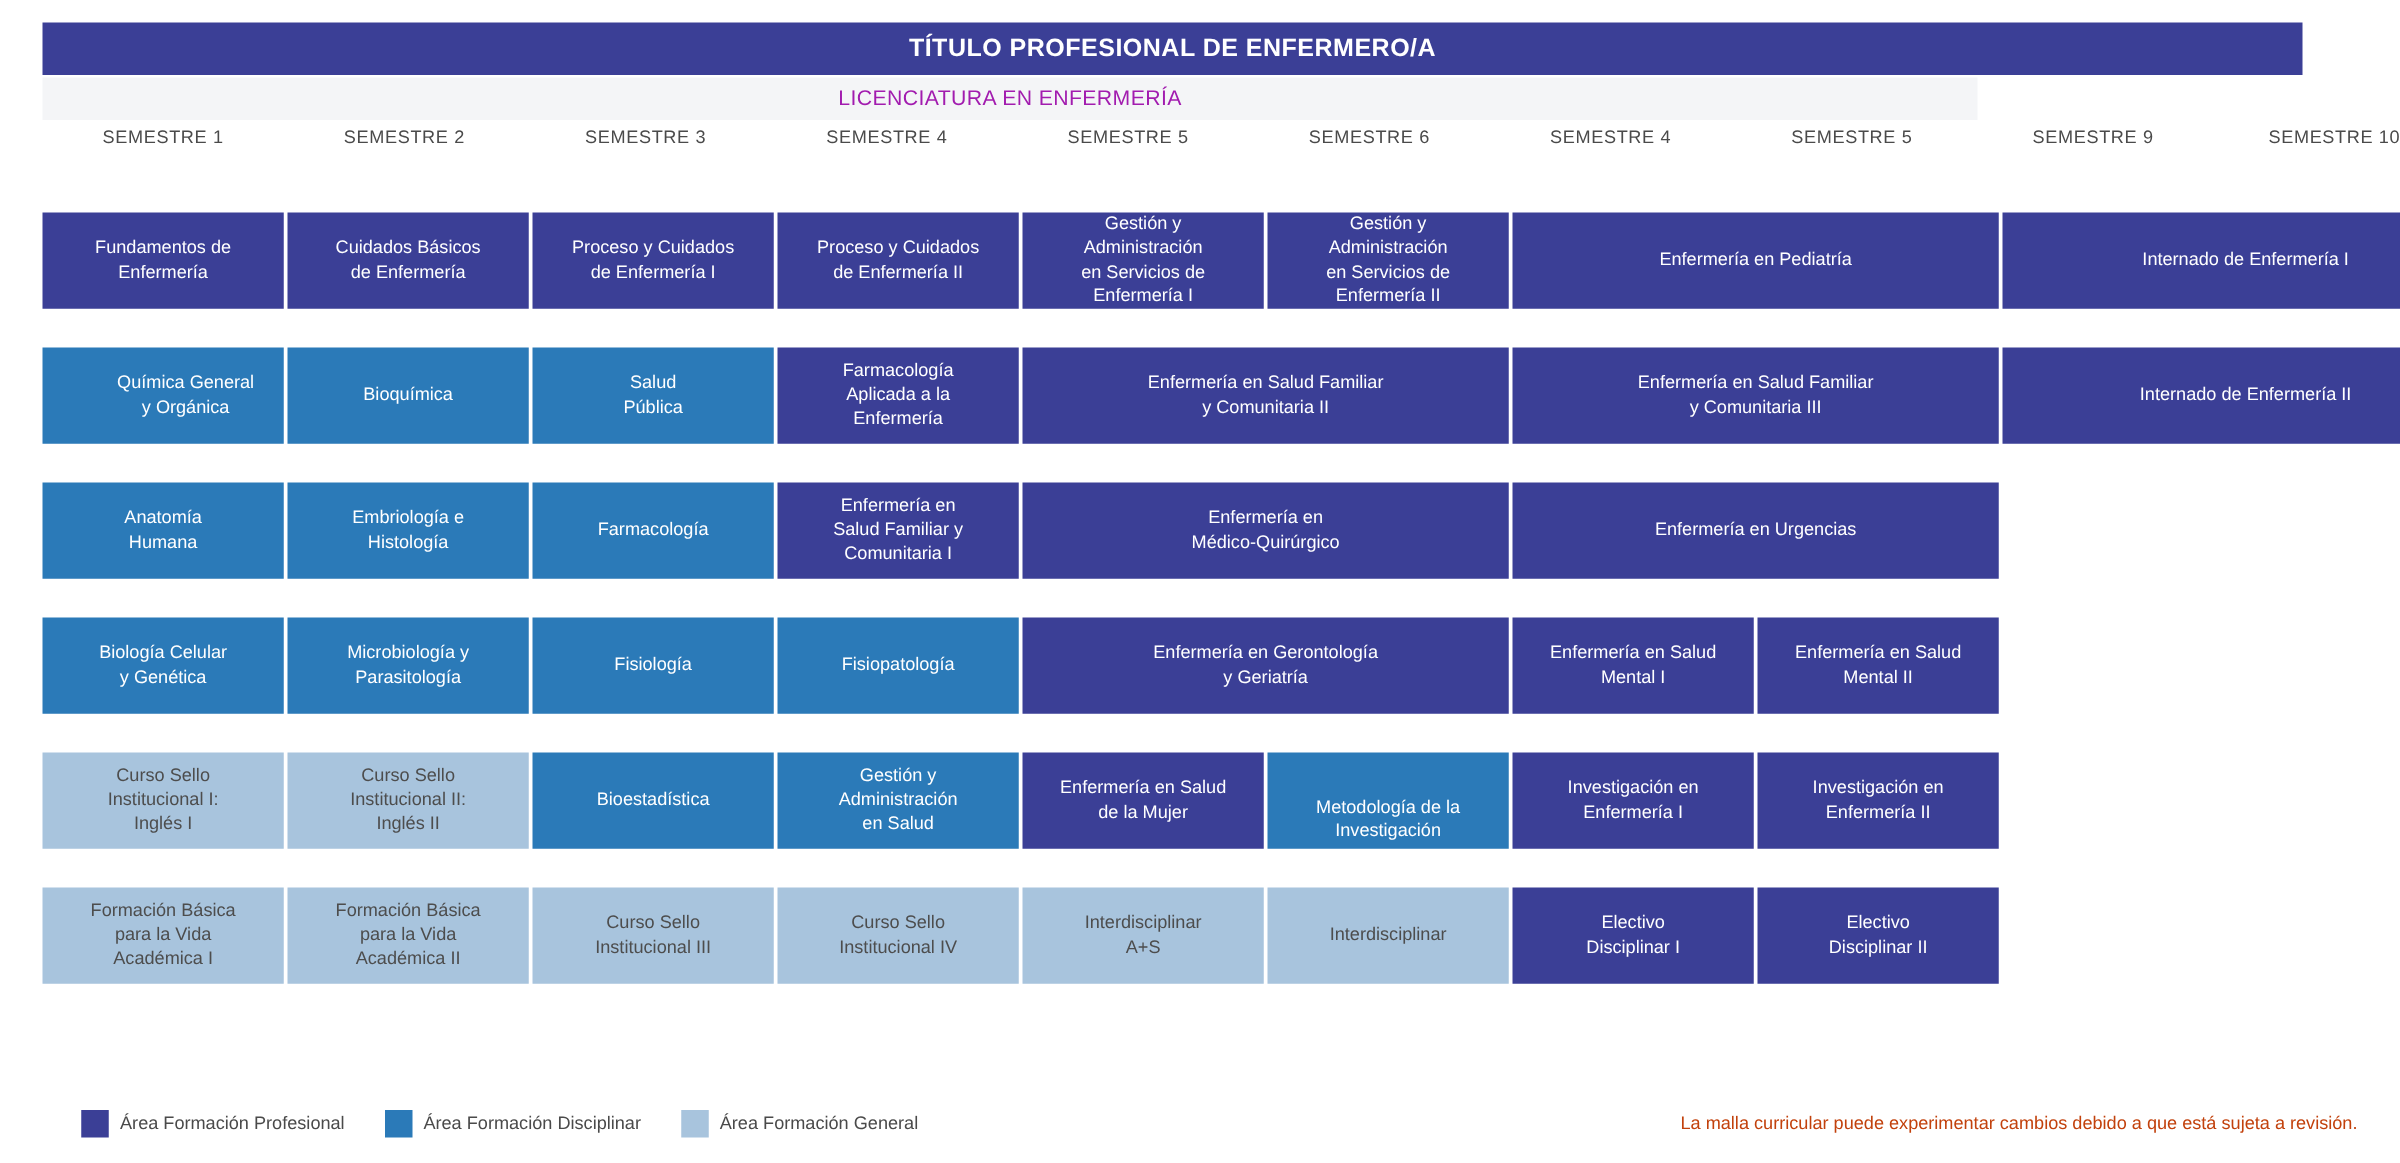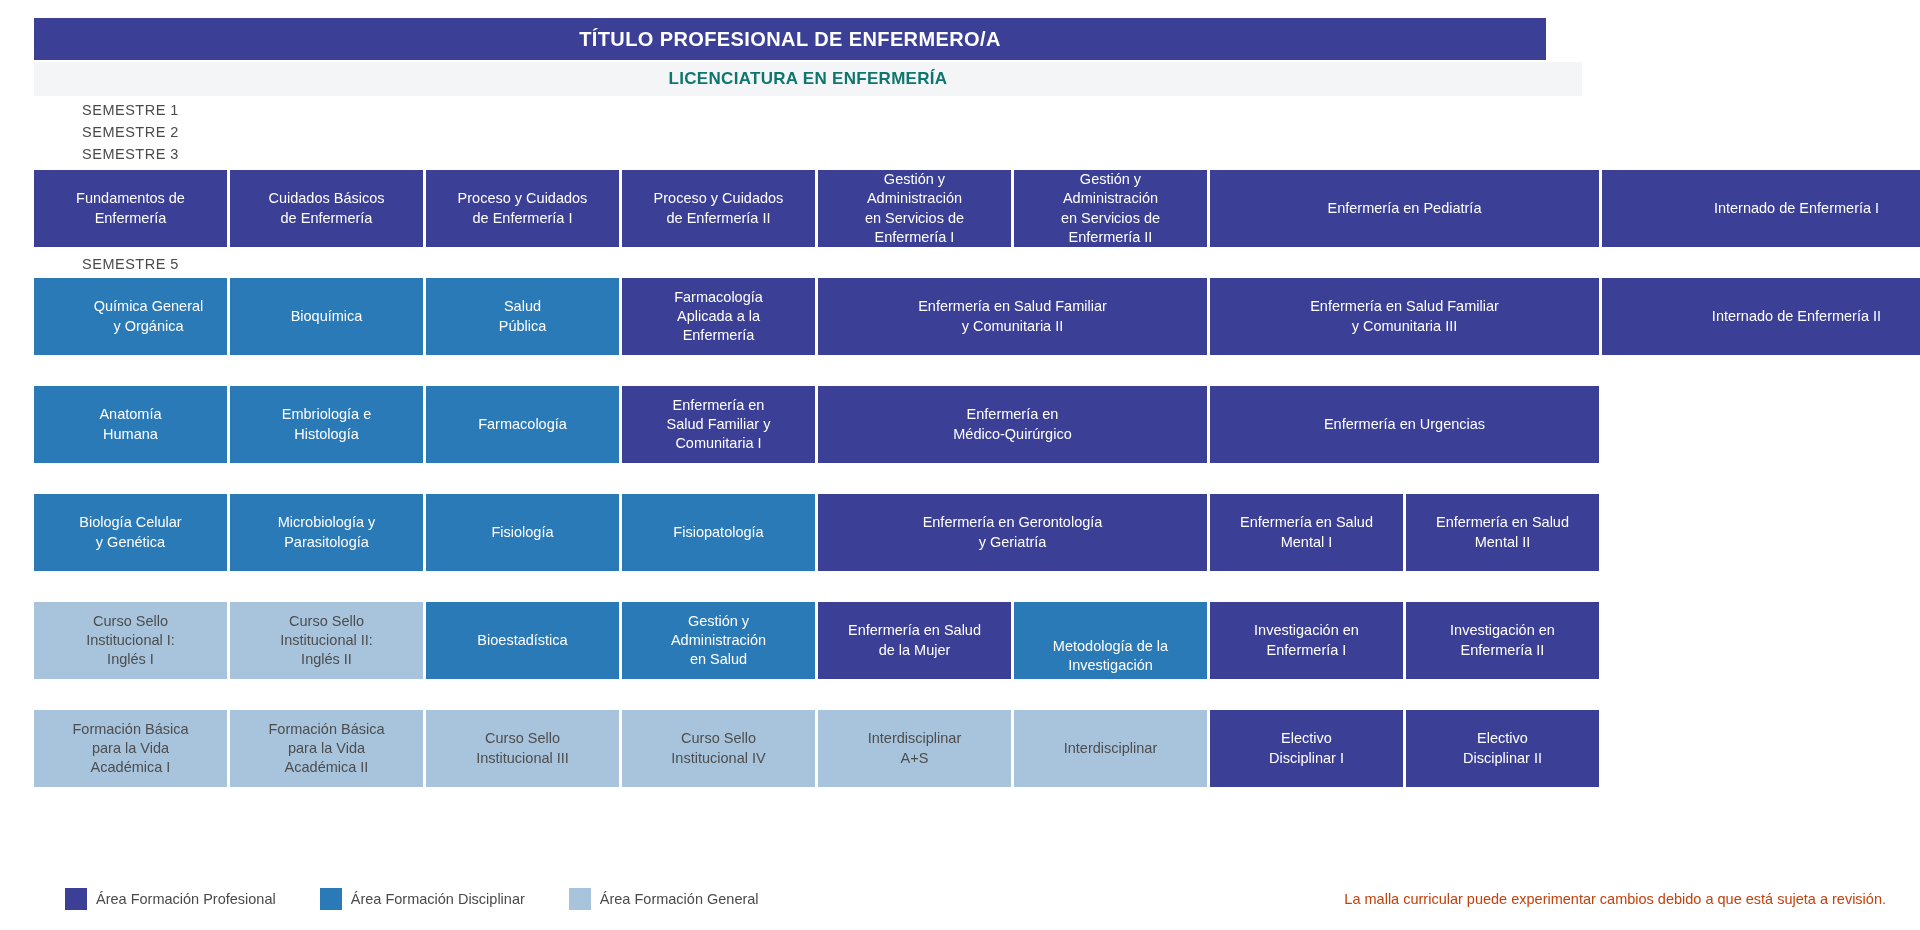--- a/index.html
+++ b/index.html
@@ -21,21 +21,21 @@
     left: 0; top: 0;
     width: 1920px;
     height: 930px;
   }
 
   
   .title-bar {
     position: absolute;
     left: 34px;
     top: 18px;
-    width: 1512px;
+    width: 1808px;
     height: 42px;
     background: #3b3f96;
     display: flex;
     align-items: center;
     justify-content: center;
   }
   .title-bar .title-text {
     color: #ffffff;
     font-size: 20px;
     font-weight: bold;
@@ -48,36 +48,35 @@
     left: 34px;
     top: 62px;
     width: 1548px;
     height: 34px;
     background: #f4f5f7;
     display: flex;
     align-items: center;
     justify-content: center;
   }
   .subtitle-bar .subtitle-text {
-    color: #0f766e;
+    color: #a21caf;
     font-size: 17px;
-    font-weight: bold;
+    font-weight: normal;
     letter-spacing: 0.3px;
     text-align: center;
   }
 
   
   .sem-header {
     position: absolute;
     left: 34px;
     top: 99px;
     width: 1852px;
     height: 22px;
     display: flex;
-    flex-direction: column;
   }
   .sem-header .sem-cell {
     flex: 0 0 auto;
     width: 193px;
     text-align: center;
     font-size: 14.5px;
     color: #4a4a4a;
     letter-spacing: 0.5px;
     line-height: 22px;
     white-space: nowrap;
@@ -115,21 +114,21 @@
   .c-gen     { background: #a8c4dd; color: #4d4d4d; }
   .c-empty   { background: transparent; }
 
   
   .legend {
     position: absolute;
     left: 36px;
     top: 888px;
     display: flex;
     align-items: center;
-    gap: 16px;
+    gap: 4px;
     padding-left: 29px;
   }
   .legend-item {
     display: flex;
     align-items: center;
     margin-right: 28px;
   }
   .legend-swatch {
     width: 22px;
     height: 22px;

